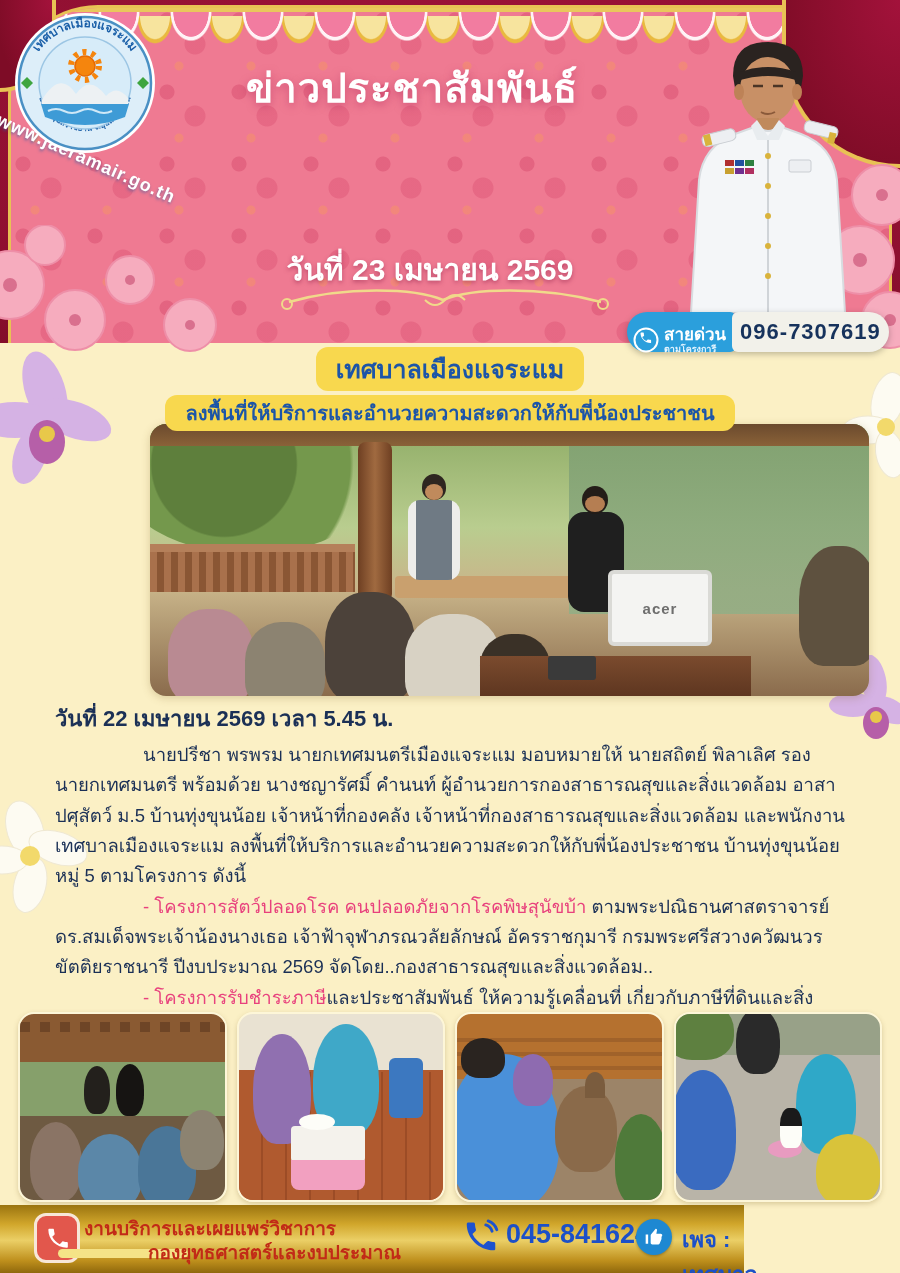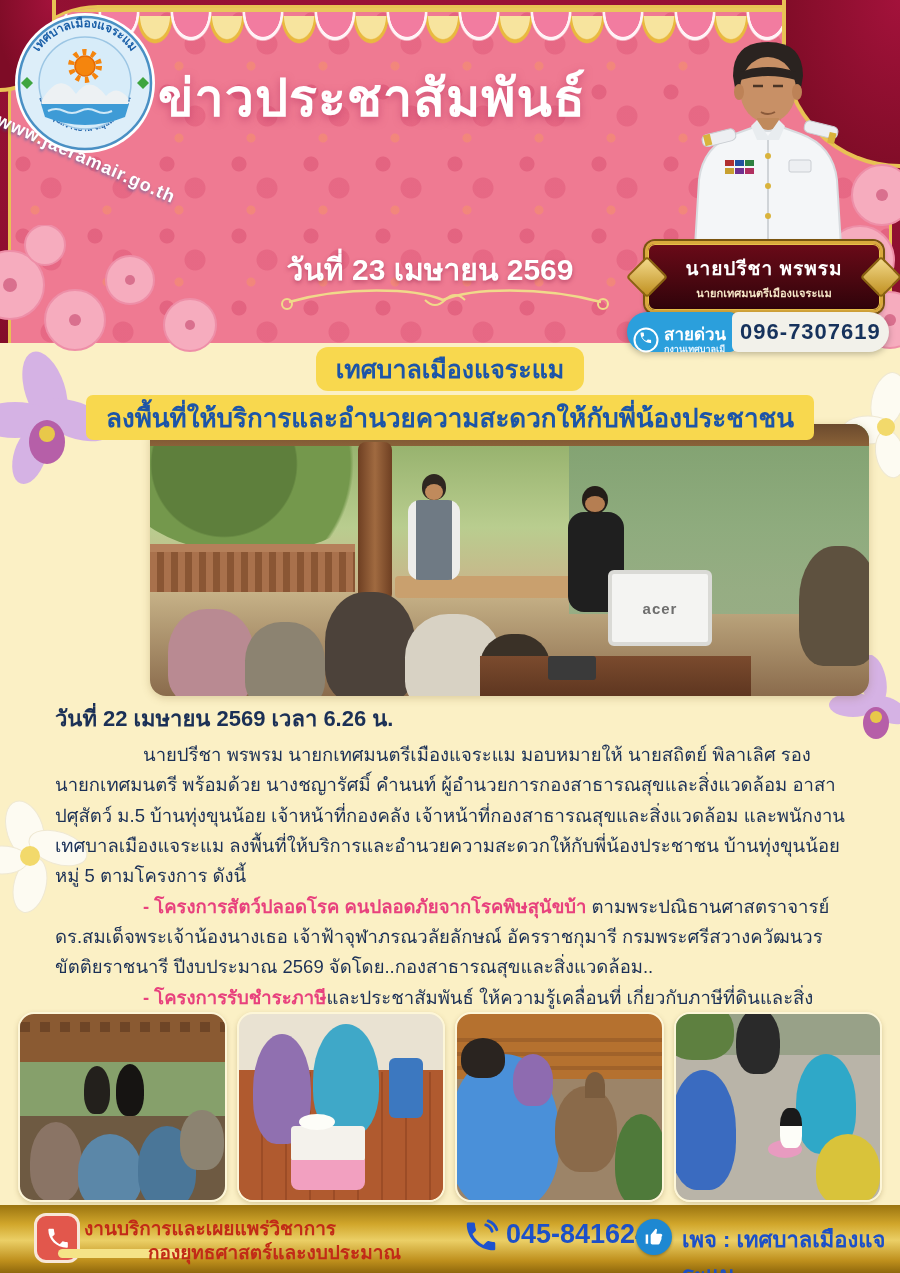--- a/index.html
+++ b/index.html
@@ -24,22 +24,22 @@
     background-image:
       radial-gradient(ellipse 30px 42px at 50% 0%, #F27CA0 58%, #FFF3F6 60% 66%, transparent 70%),
       radial-gradient(ellipse 22px 34px at 50% 0%, #F7E49E 66%, #E9B93F 70% 78%, transparent 82%);
     background-size:72px 46px,72px 46px;background-position:0 0,36px 4px;background-repeat:repeat-x;}
   .corner{position:absolute;background:radial-gradient(140% 140% at 100% 0%, #A3123B 0%, #7E0C26 80%);}
   .corner.right{right:0;top:0;width:118px;height:168px;border-bottom-left-radius:150px;
     border-left:4px solid #E8C254;border-bottom:4px solid #E8C254;}
   .corner.left{left:0;top:0;width:56px;height:92px;border-bottom-right-radius:80px;
     border-right:4px solid #E8C254;border-bottom:4px solid #E8C254;}
   .blossoms{position:absolute;z-index:3;pointer-events:none;}
-  .page-title{position:absolute;left:158px;top:56px;width:520px;z-index:4;
-    font-size:52px;font-weight:800;color:#fff;letter-spacing:1px;
+  .page-title{position:absolute;left:152px;top:56px;width:520px;text-align:center;z-index:4;
+    font-size:40px;font-weight:800;color:#fff;letter-spacing:1px;
     text-shadow:0 3px 8px rgba(180,50,95,.55);}
   .gold-banner{position:absolute;left:112px;top:152px;width:546px;height:88px;z-index:4;
     border-radius:26px;background:linear-gradient(180deg,#C09221 0%,#DBBD5C 42%,#D2B048 60%,#B3851B 100%);
     box-shadow:inset 0 2px 4px rgba(255,240,190,.6), 0 2px 6px rgba(110,10,32,.35);
     display:flex;flex-direction:column;justify-content:center;align-items:center;gap:2px;}
   .gold-banner .l1{font-size:27px;font-weight:800;color:#fff;text-shadow:1px 2px 0 #8A1A2B;}
   .gold-banner .l2{font-size:26px;font-weight:800;color:#fff;text-shadow:1px 2px 0 #8A1A2B;}
   .date-line{position:absolute;left:150px;top:246px;width:560px;text-align:center;z-index:4;
     font-size:30px;font-weight:700;color:#fff;text-shadow:0 2px 4px rgba(140,30,70,.5);}
   .flourish{position:absolute;left:275px;top:284px;z-index:4;}
@@ -68,21 +68,21 @@
   .hotline .hl-label{font-size:17px;font-weight:800;color:#fff;}
   .hotline .hl-sub{font-size:9px;font-weight:700;color:#E8F6FF;margin-top:2px;}
   .hotline .hl-num{display:flex;align-items:center;padding:0 8px;margin-left:-4px;
     background:#F2F1EA;border-radius:6px 20px 20px 6px;
     font-size:22px;font-weight:800;color:var(--number-navy,#16325C);letter-spacing:1px;}
   
   .headline{position:absolute;left:0;top:347px;width:900px;display:flex;flex-direction:column;
     align-items:center;gap:4px;z-index:5;}
   .headline span{background:var(--yellow-highlight,#F8D84E);border-radius:12px;padding:2px 20px;
     font-weight:800;color:var(--headline-blue,#1C55A8);}
-  .headline .h1{font-size:25px;} .headline .h2{font-size:26px;border-radius:7px;}
+  .headline .h1{font-size:25px;} .headline .h2{font-size:20px;}
   
   .flower{position:absolute;z-index:2;}
   
   .main-photo{position:absolute;left:150px;top:424px;width:719px;height:272px;border-radius:16px;
     overflow:hidden;z-index:4;box-shadow:0 2px 8px rgba(120,90,30,.25);
     background:linear-gradient(180deg,#8FAC66 0%,#B9CD8F 38%,#C9B58A 60%,#8A6B4C 100%);}
   .mp{position:absolute;}
   .mp-foliage{left:-30px;top:-20px;width:260px;height:150px;border-radius:50%;
     background:radial-gradient(circle at 40% 40%, #5E7F3C 0 40%, #74984C 41% 70%, transparent 72%);}
   .mp-net{right:0;top:0;width:300px;height:190px;background:linear-gradient(180deg,#7FA071,#93AE85);opacity:.9;}
@@ -103,33 +103,33 @@
   .mp-monitor{left:458px;top:146px;width:104px;height:76px;background:#F4F4F2;border:4px solid #DADAD6;
     border-radius:6px;display:flex;align-items:center;justify-content:center;}
   .mp-monitor span{color:#6E6E6E;font-size:15px;font-weight:700;letter-spacing:1px;}
   .mp-table{left:330px;bottom:0;width:271px;height:40px;background:linear-gradient(#7B4B2E,#5E3620);}
   .mp-calc{left:398px;top:232px;width:48px;height:24px;background:#3A3A3A;border-radius:3px;}
   
   .article{position:absolute;left:55px;top:701px;width:792px;height:308px;overflow:hidden;z-index:4;
     color:var(--body-navy,#1B3056);}
   .article .dt{font-size:22px;font-weight:800;margin:0 0 4px 0;}
   .article p{margin:0;font-size:18.5px;line-height:1.64;text-indent:88px;}
-  .article .accent{color:var(--pink-accent,#E8417D);font-weight:700;}
+  .article .accent{color:var(--pink-accent,#E8417D);font-weight:400;}
   
   .gallery{position:absolute;left:18px;top:1012px;width:864px;height:190px;display:flex;gap:10px;z-index:4;}
   .gphoto{flex:1;border-radius:16px;overflow:hidden;position:relative;border:2px solid #FDF6D8;
     box-shadow:0 2px 5px rgba(120,90,30,.25);}
   .g1{background:linear-gradient(180deg,#8A5A32 0 26%,#86A06B 26% 55%,#6E5A42 55% 100%);}
   .g2{background:linear-gradient(180deg,#E9E2D2 0 30%,#B05A2F 30% 100%);}
   .g3{background:linear-gradient(180deg,#B5712F 0 35%,#9C8468 35% 100%);}
   .g4{background:linear-gradient(180deg,#98A188 0 22%,#B9B4A8 22% 100%);}
   .gp{position:absolute;}
   .blob{border-radius:50% 50% 40% 40%;}
   
-  .footer{position:absolute;left:0;top:1205px;width:900px;height:68px;z-index:6;
+  .footer{position:absolute;left:0;top:1205px;width:744px;height:68px;z-index:6;
     background:linear-gradient(180deg,#9A7410 0%,#D1A62B 28%,#EBCF66 52%,#BE8F1C 82%,#8F680C 100%);}
   .f-abs{position:absolute;}
   .app-icon{left:34px;top:8px;width:46px;height:50px;background:#E2574C;border:3px solid #F7E7D8;
     border-radius:12px;display:flex;align-items:center;justify-content:center;}
   .f-pill{left:58px;top:44px;width:130px;height:9px;border-radius:5px;background:#F5E387;}
   .dept1{left:84px;top:8px;font-size:19px;font-weight:800;color:var(--footer-red,#C22A17);}
   .dept2{left:148px;top:32px;font-size:19px;font-weight:800;color:var(--footer-red,#C22A17);}
   .f-phone-ic{left:462px;top:12px;}
   .f-number{left:506px;top:14px;font-size:27px;font-weight:800;color:var(--footer-blue,#1C50C8);}
   .fb-circle{left:636px;top:14px;width:36px;height:36px;border-radius:50%;background:#1E88D2;
@@ -240,34 +240,30 @@
         <rect x="62" y="132" width="9" height="6" fill="#B03030"></rect>
           <rect x="72" y="132" width="9" height="6" fill="#2050A0"></rect>
         <rect x="82" y="132" width="9" height="6" fill="#2E8040"></rect>
           <rect x="62" y="140" width="9" height="6" fill="#C8A030"></rect>
         <rect x="72" y="140" width="9" height="6" fill="#703090"></rect>
           <rect x="82" y="140" width="9" height="6" fill="#B03060"></rect>
       </g>
       <rect x="126" y="132" width="22" height="12" rx="2" fill="#EDEFF2" stroke="#C9CDD2"></rect>
     </svg>
 
-    <div class="nameplate">
-      <div class="np-name">นายปรีชา พรพรม</div>
-      <div class="np-title">นายกเทศมนตรีเมืองแจระแม</div>
-    </div>
 
     <div class="hotline">
       <div class="hl-blue">
         <svg width="26" height="26" viewBox="0 0 26 26">
           <circle cx="13" cy="13" r="11.5" fill="none" stroke="#fff" stroke-width="2"></circle>
           <path d="M9.2 9.9c.9 1.8 2.3 3.2 4.1 4.1l1.4-1.4c.2-.2.4-.2.6-.1.7.2 1.4.3 2.2.3.3 0 .6.3.6.6v2.1c0 .3-.3.6-.6.6-5.5 0-10-4.5-10-10 0-.3.3-.6.6-.6h2.1c.3 0 .6.3.6.6 0 .8.1 1.5.3 2.2.1.2 0 .4-.1.6L9.2 9.9z" fill="#fff"></path>
         </svg>
         <div class="hl-texts">
           <span class="hl-label">สายด่วน</span>
-          <span class="hl-sub">กงานเทศบาลเมี</span>
+          <span class="hl-sub">ตามโครงการี</span>
         </div>
       </div>
       <div class="hl-num">096-7307619</div>
     </div>
   </div>
 
   <div class="headline">
     <span class="h1">เทศบาลเมืองแจระแม</span>
     <span class="h2">ลงพื้นที่ให้บริการและอำนวยความสะดวกให้กับพี่น้องประชาชน</span>
   </div>
@@ -329,21 +325,21 @@
     <div class="mp mp-sit" style="left:330px;bottom:-8px;width:70px;height:70px;background:#3A3127"></div>
     <div class="mp mp-table"></div>
     <div class="mp mp-monitor">
       <span>acer</span>
     </div>
     <div class="mp mp-calc"></div>
     <div class="mp mp-sit" style="right:-10px;bottom:30px;width:80px;height:120px;background:#5E513F"></div>
   </div>
 
   <div class="article">
-    <div class="dt">วันที่ 22 เมษายน 2569 เวลา 6.26 น.</div>
+    <div class="dt">วันที่ 22 เมษายน 2569 เวลา 5.45 น.</div>
     <p><span>นายปรีชา พรพรม นายกเทศมนตรีเมืองแจระแม มอบหมายให้ นายสถิตย์ พิลาเลิศ รองนายกเทศมนตรี พร้อมด้วย นางชญารัศมิ์ คำนนท์ ผู้อำนวยการกองสาธารณสุขและสิ่งแวดล้อม อาสาปศุสัตว์ ม.5 บ้านทุ่งขุนน้อย เจ้าหน้าที่กองคลัง เจ้าหน้าที่กองสาธารณสุขและสิ่งแวดล้อม และพนักงานเทศบาลเมืองแจระแม ลงพื้นที่ให้บริการและอำนวยความสะดวกให้กับพี่น้องประชาชน บ้านทุ่งขุนน้อย หมู่ 5 ตามโครงการ ดังนี้</span></p>
     <p><span class="accent">- โครงการสัตว์ปลอดโรค คนปลอดภัยจากโรคพิษสุนัขบ้า</span><span> ตามพระปณิธานศาสตราจารย์ ดร.สมเด็จพระเจ้าน้องนางเธอ เจ้าฟ้าจุฬาภรณวลัยลักษณ์ อัครราชกุมารี กรมพระศรีสวางควัฒนวรขัตติยราชนารี ปีงบประมาณ 2569 จัดโดย..กองสาธารณสุขและสิ่งแวดล้อม..</span></p>
     <p><span class="accent">- โครงการรับชำระภาษี</span><span>และประชาสัมพันธ์ ให้ความรู้เคลื่อนที่ เกี่ยวกับภาษีที่ดินและสิ่งปลูกสร้าง ภาษีป้าย ค่าธรรมเนียมต่างและค่าธรรมเนียมเก็บขยะมูลฝอย ประจำปีงบประมาณ 2569 จัดโดย..กองคลัง..</span></p>
 
   </div>
 
   <div class="gallery">
     <div class="gphoto g1">
       <div class="gp" style="left:0;top:8px;width:100%;height:10px;background:repeating-linear-gradient(90deg,#6E4526 0 10px,#8A5A32 10px 20px)"></div>
       <div class="gp blob" style="left:64px;top:52px;width:26px;height:48px;background:#23201C"></div>

